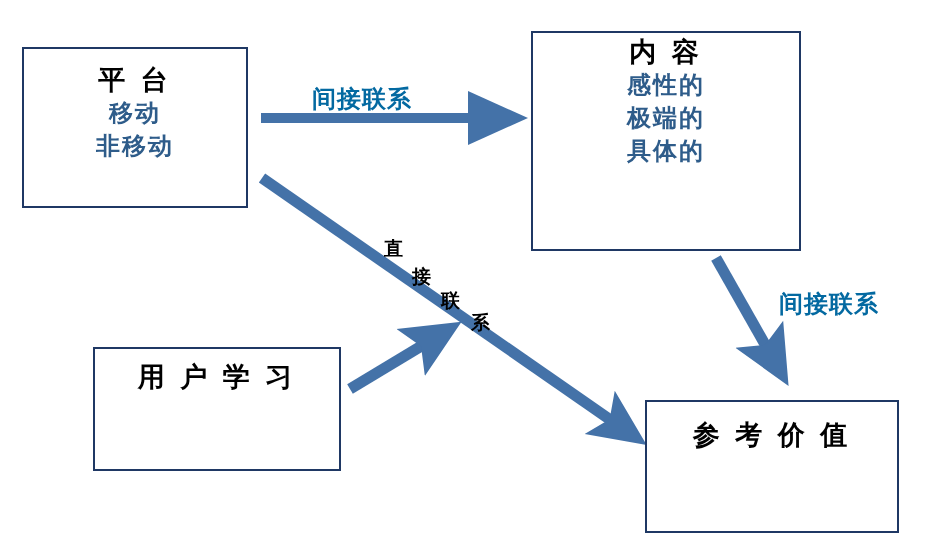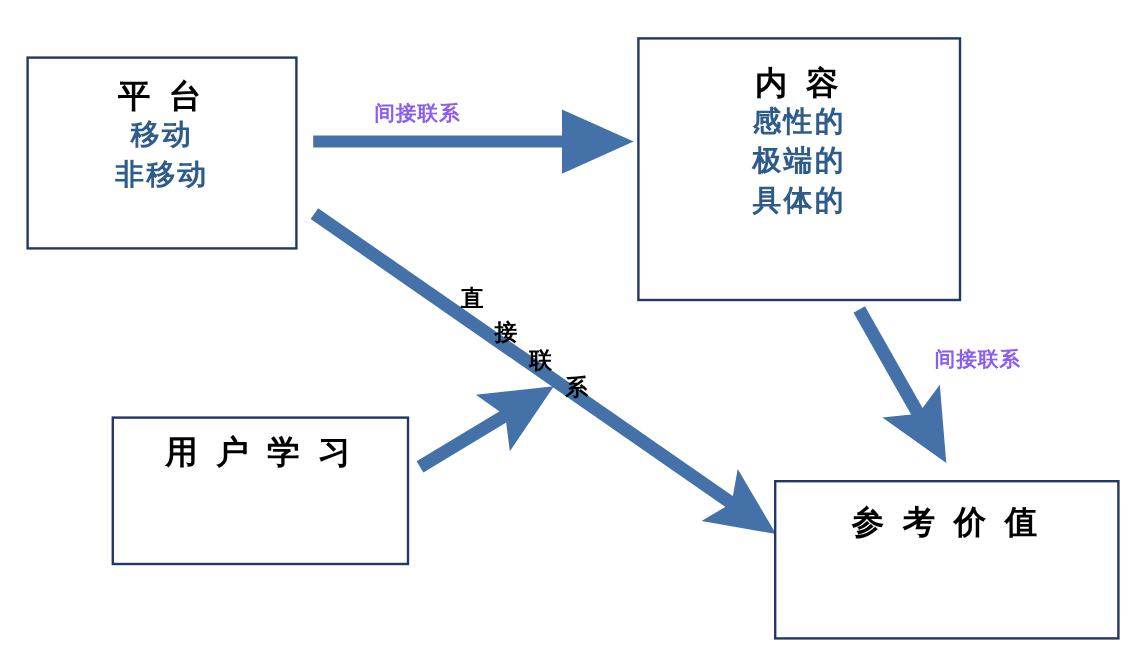--- a/index.html
+++ b/index.html
@@ -39,23 +39,23 @@
   .node-sub {
     color: #2E5C8A;
     font-weight: bold;
     font-size: 24px;
     letter-spacing: 2px;
     line-height: 1.38;
     white-space: nowrap;
   }
   .edge-label {
     position: absolute;
-    color: #8b5cf6;
+    color: #0369a1;
     font-weight: bold;
-    font-size: 17px;
+    font-size: 24px;
     letter-spacing: 1px;
     white-space: nowrap;
   }
   .diag-label-char {
     position: absolute;
     color: #000000;
     font-weight: bold;
     font-size: 19px;
     white-space: nowrap;
   }
@@ -63,23 +63,23 @@
     position: absolute;
     left: 0;
     top: 0;
     width: 946px;
     height: 548px;
     pointer-events: none;
   }
 
   
   #box-platform  { left: 22px;  top: 47px;  width: 226px; height: 161px; padding-top: 16px; }
-  #box-content   { left: 531px; top: 31px;  width: 270px; height: 220px; padding-top: 21px; }
+  #box-content   { left: 531px; top: 31px;  width: 270px; height: 220px; padding-top: 4px; }
   #box-learning  { left: 93px;  top: 347px; width: 248px; height: 124px; padding-top: 13px; text-align: right; }
-  #box-reference { left: 645px; top: 400px; width: 288px; height: 133px; padding-top: 18px; justify-content: space-between; }
+  #box-reference { left: 645px; top: 400px; width: 254px; height: 133px; padding-top: 18px; justify-content: space-between; }
 
   #label-top-indirect   { left: 312px; top: 83px; }
   #label-right-indirect { left: 779px; top: 288px; }
 </style>
 </head>
 <body>
 
 <div id="canvas">
 
   <svg class="arrows" viewBox="0 0 946 548">

